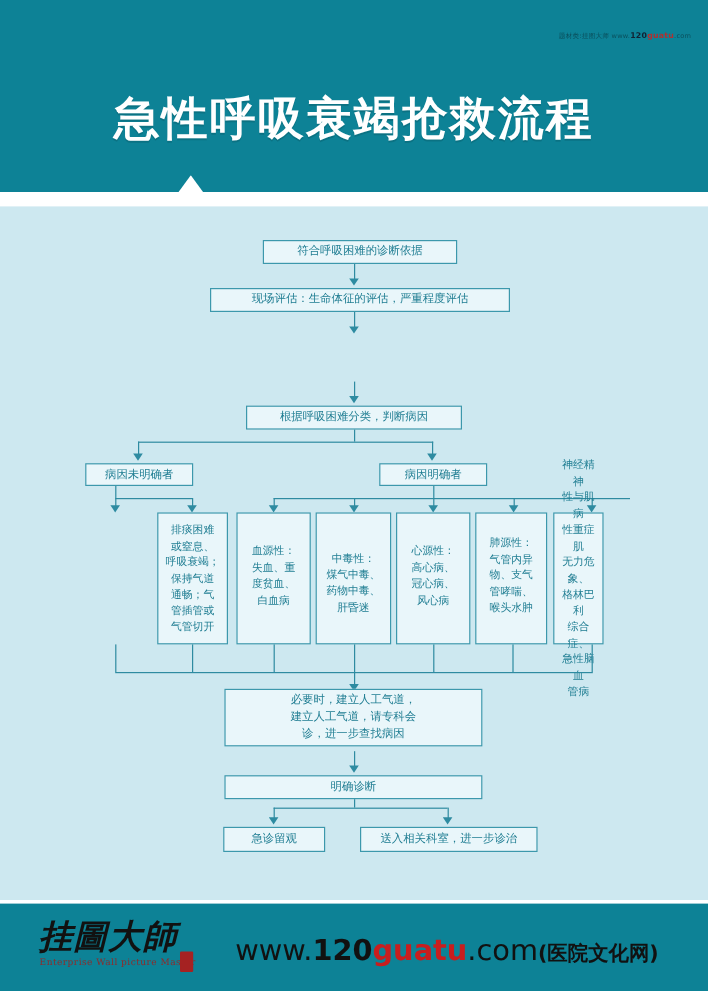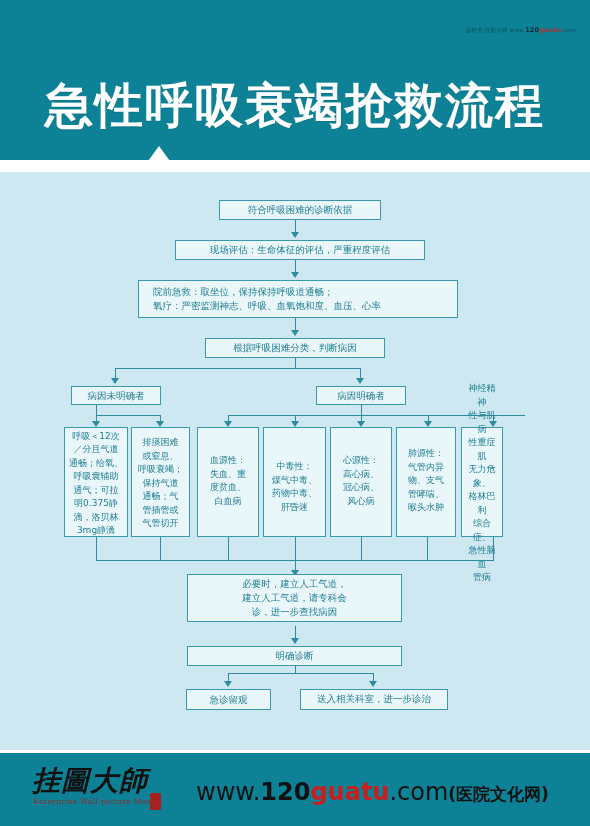--- a/index.html
+++ b/index.html
@@ -18,21 +18,21 @@
   }
   .watermark{
     position:absolute;right:14px;top:26px;
     font-size:5.5px;letter-spacing:.2px;color:#0a4f5c;white-space:nowrap;
   }
   .watermark .wm-red{color:#b03030;font-weight:bold;font-size:6.5px;}
   .watermark .wm-dark{color:#123;font-weight:bold;font-size:6.5px;}
   .poster-title{
     position:absolute;left:0;top:74px;width:590px;
     text-align:center;color:#ffffff;
-    font-size:48px;font-weight:bold;letter-spacing:2px;
+    font-size:38px;font-weight:bold;letter-spacing:2px;
     font-family:"DejaVu Sans","Liberation Sans",sans-serif;
     text-shadow:0 1px 0 rgba(0,0,0,.12);
   }
   .header-gap{
     position:absolute;left:0;top:160px;width:590px;height:12px;background:#ffffff;
   }
   .notch{
     position:absolute;left:138px;top:146px;width:42px;height:26px;overflow:hidden;
   }
   .notch::before{
@@ -123,24 +123,20 @@
   <div class="board">
 
     <div class="node" style="left:219px;top:28px;width:162px;height:20px;">符合呼吸困难的诊断依据</div>
     <div class="vline" style="left:295px;top:48px;height:14px;"></div>
     <div class="arrow" style="left:291px;top:60px;"></div>
 
     <div class="node" style="left:175px;top:68px;width:250px;height:20px;">现场评估：生命体征的评估，严重程度评估</div>
     <div class="vline" style="left:295px;top:88px;height:14px;"></div>
     <div class="arrow" style="left:291px;top:100px;"></div>
 
-    <div class="node wide" style="left:138px;top:108px;width:320px;height:38px;flex-direction:column;">
-      <span style="display:block;width:100%;text-align:left;padding-left:10px;box-sizing:border-box;">院前急救：取坐位，保持保持呼吸道通畅；</span>
-      <span style="display:block;width:100%;text-align:left;padding-left:10px;box-sizing:border-box;">氧疗：严密监测神志、呼吸、血氧饱和度、血压、心率</span>
-    </div>
     <div class="vline" style="left:295px;top:146px;height:14px;"></div>
     <div class="arrow" style="left:291px;top:158px;"></div>
 
     <div class="node" style="left:205px;top:166px;width:180px;height:20px;">根据呼吸困难分类，判断病因</div>
 
     <div class="vline" style="left:295px;top:186px;height:10px;"></div>
     <div class="hline" style="left:115px;top:196px;width:246px;"></div>
     <div class="vline" style="left:115px;top:196px;height:12px;"></div>
     <div class="arrow" style="left:111px;top:206px;"></div>
     <div class="vline" style="left:360px;top:196px;height:12px;"></div>
@@ -162,30 +158,20 @@
     <div class="arrow" style="left:224px;top:249px;"></div>
     <div class="vline" style="left:295px;top:243px;height:8px;"></div>
     <div class="arrow" style="left:291px;top:249px;"></div>
     <div class="vline" style="left:361px;top:243px;height:8px;"></div>
     <div class="arrow" style="left:357px;top:249px;"></div>
     <div class="vline" style="left:428px;top:243px;height:8px;"></div>
     <div class="arrow" style="left:424px;top:249px;"></div>
     <div class="vline" style="left:493px;top:243px;height:8px;"></div>
     <div class="arrow" style="left:489px;top:249px;"></div>
 
-    <div class="node col" style="left:64px;top:255px;width:64px;height:110px;flex-direction:column;">
-      <span>呼吸＜12次</span>
-      <span>／分且气道</span>
-      <span>通畅；给氧、</span>
-      <span>呼吸囊辅助</span>
-      <span>通气；可拉</span>
-      <span>明0.375静</span>
-      <span>滴，洛贝林</span>
-      <span>3mg静滴</span>
-    </div>
 
     <div class="node col" style="left:131px;top:255px;width:59px;height:110px;flex-direction:column;">
       <span>排痰困难</span>
       <span>或窒息、</span>
       <span>呼吸衰竭；</span>
       <span>保持气道</span>
       <span>通畅；气</span>
       <span>管插管或</span>
       <span>气管切开</span>
     </div>

